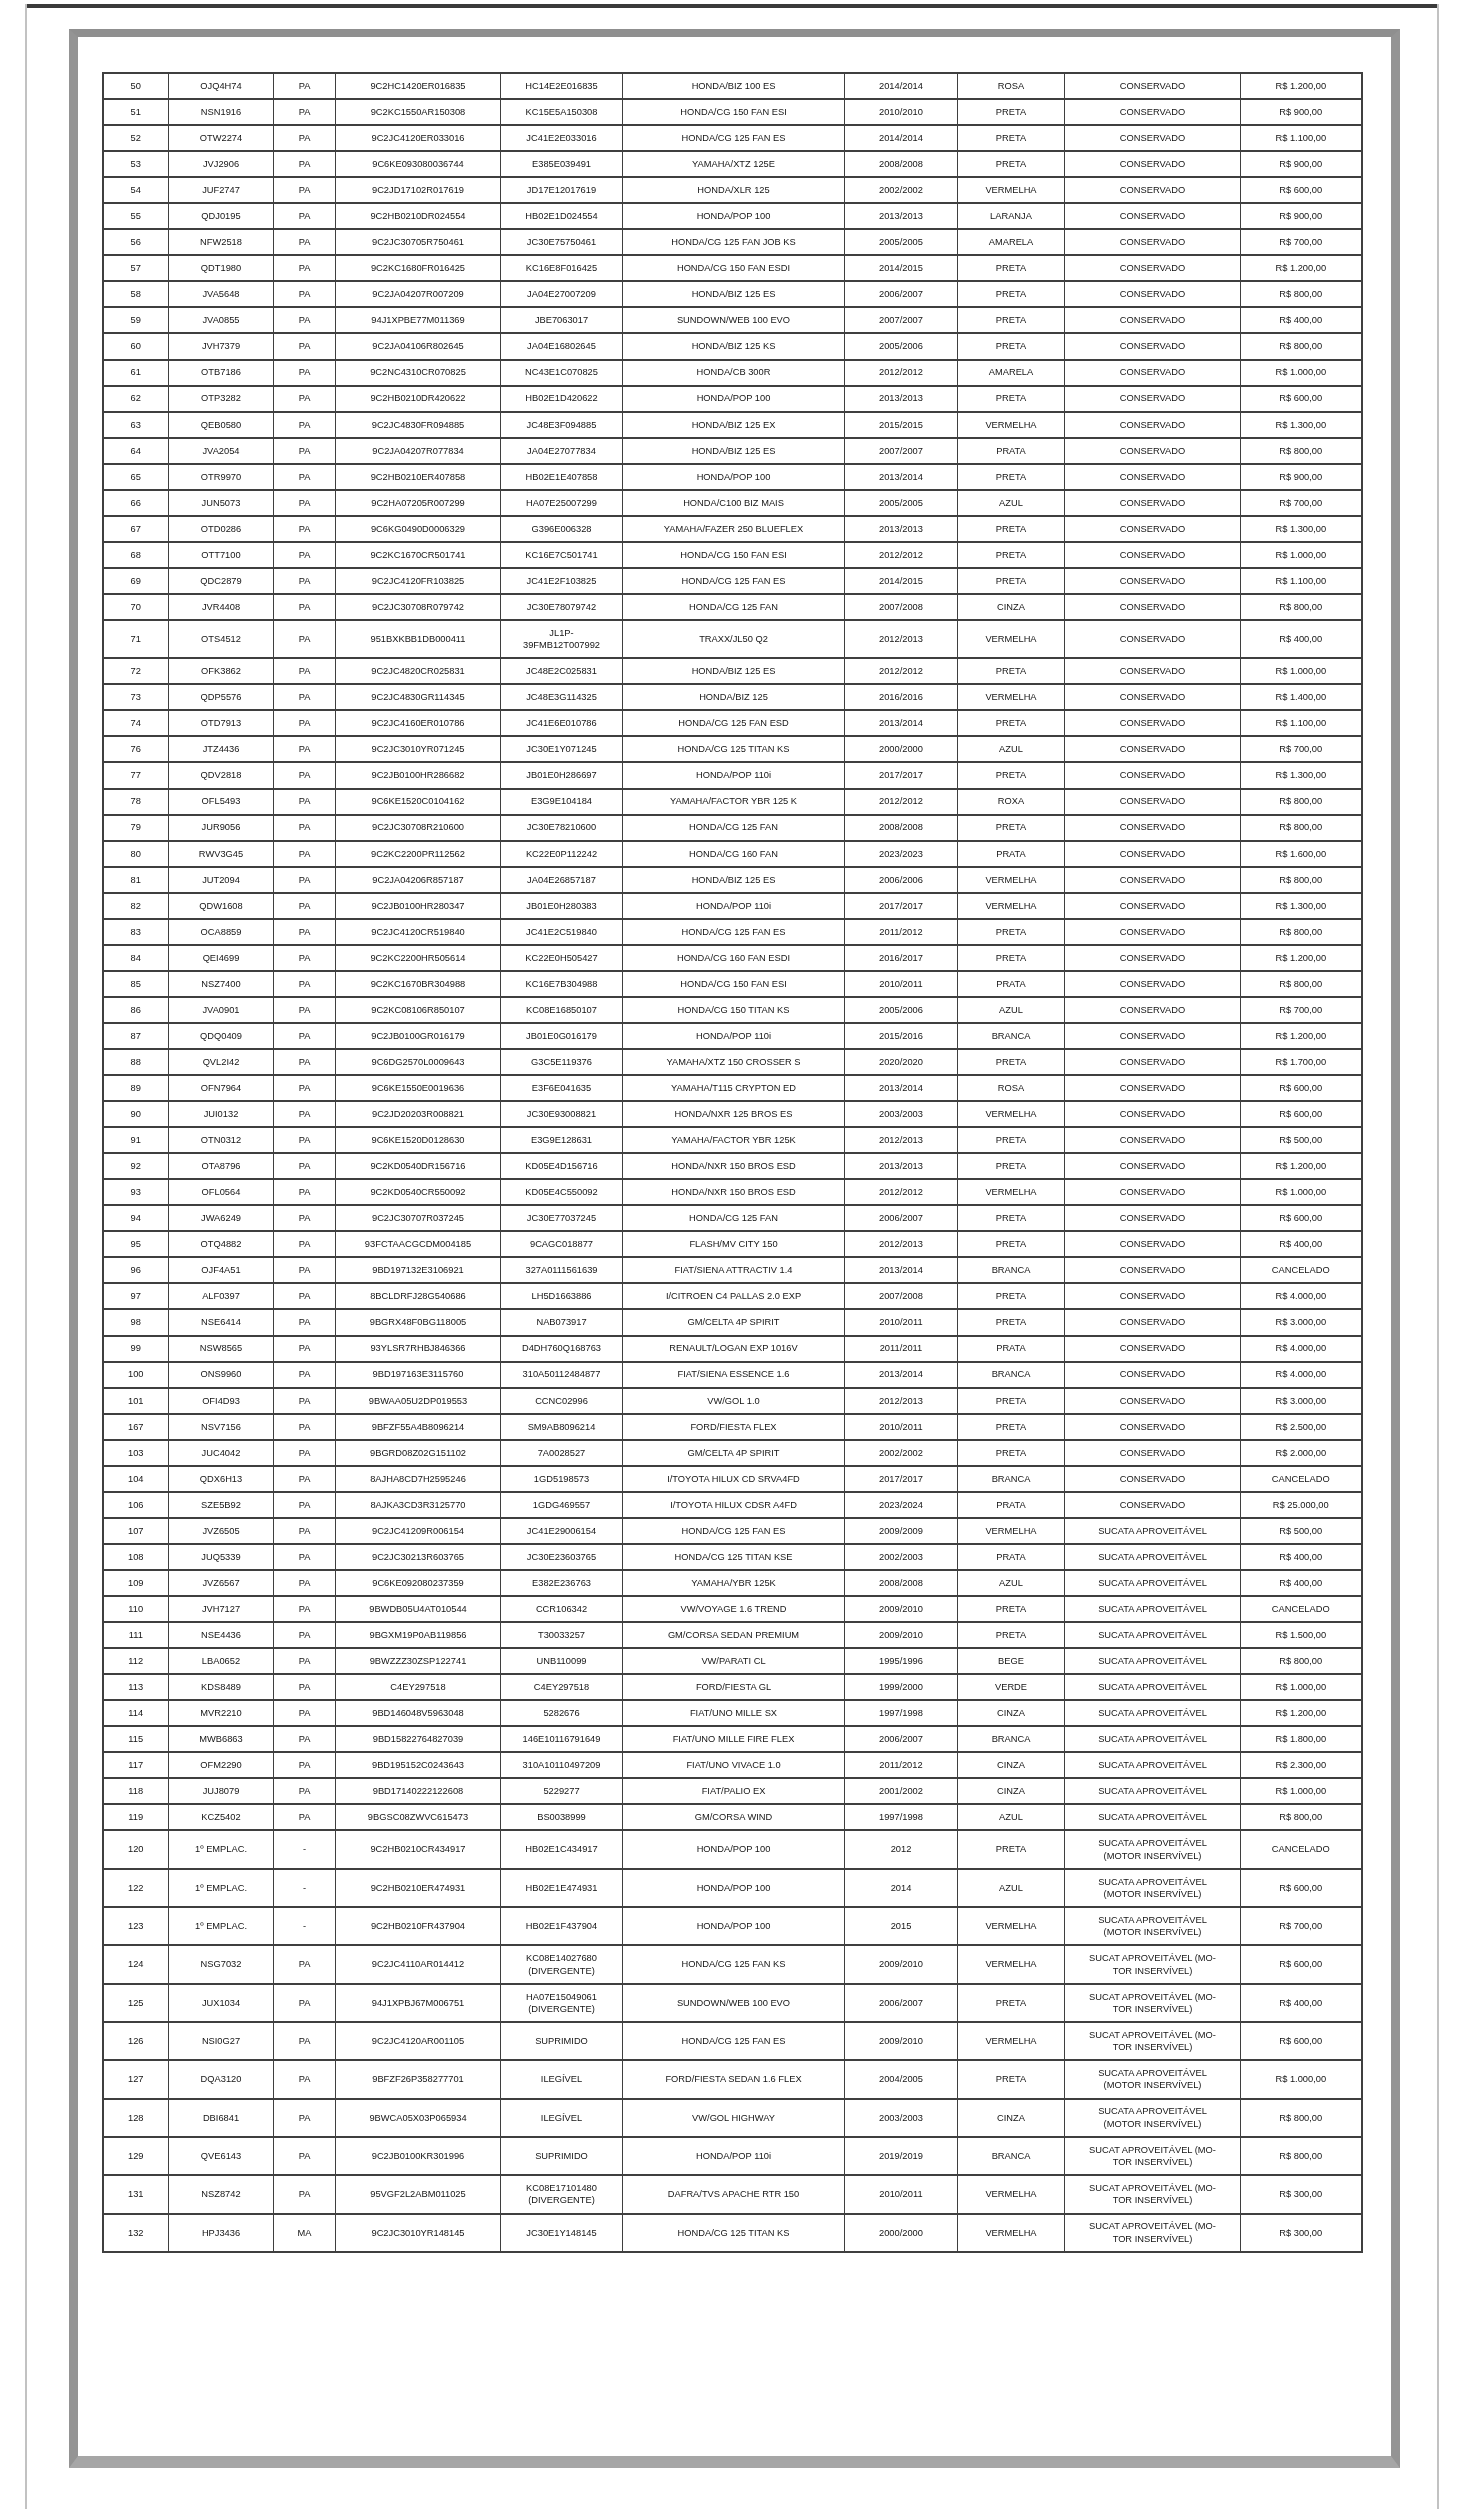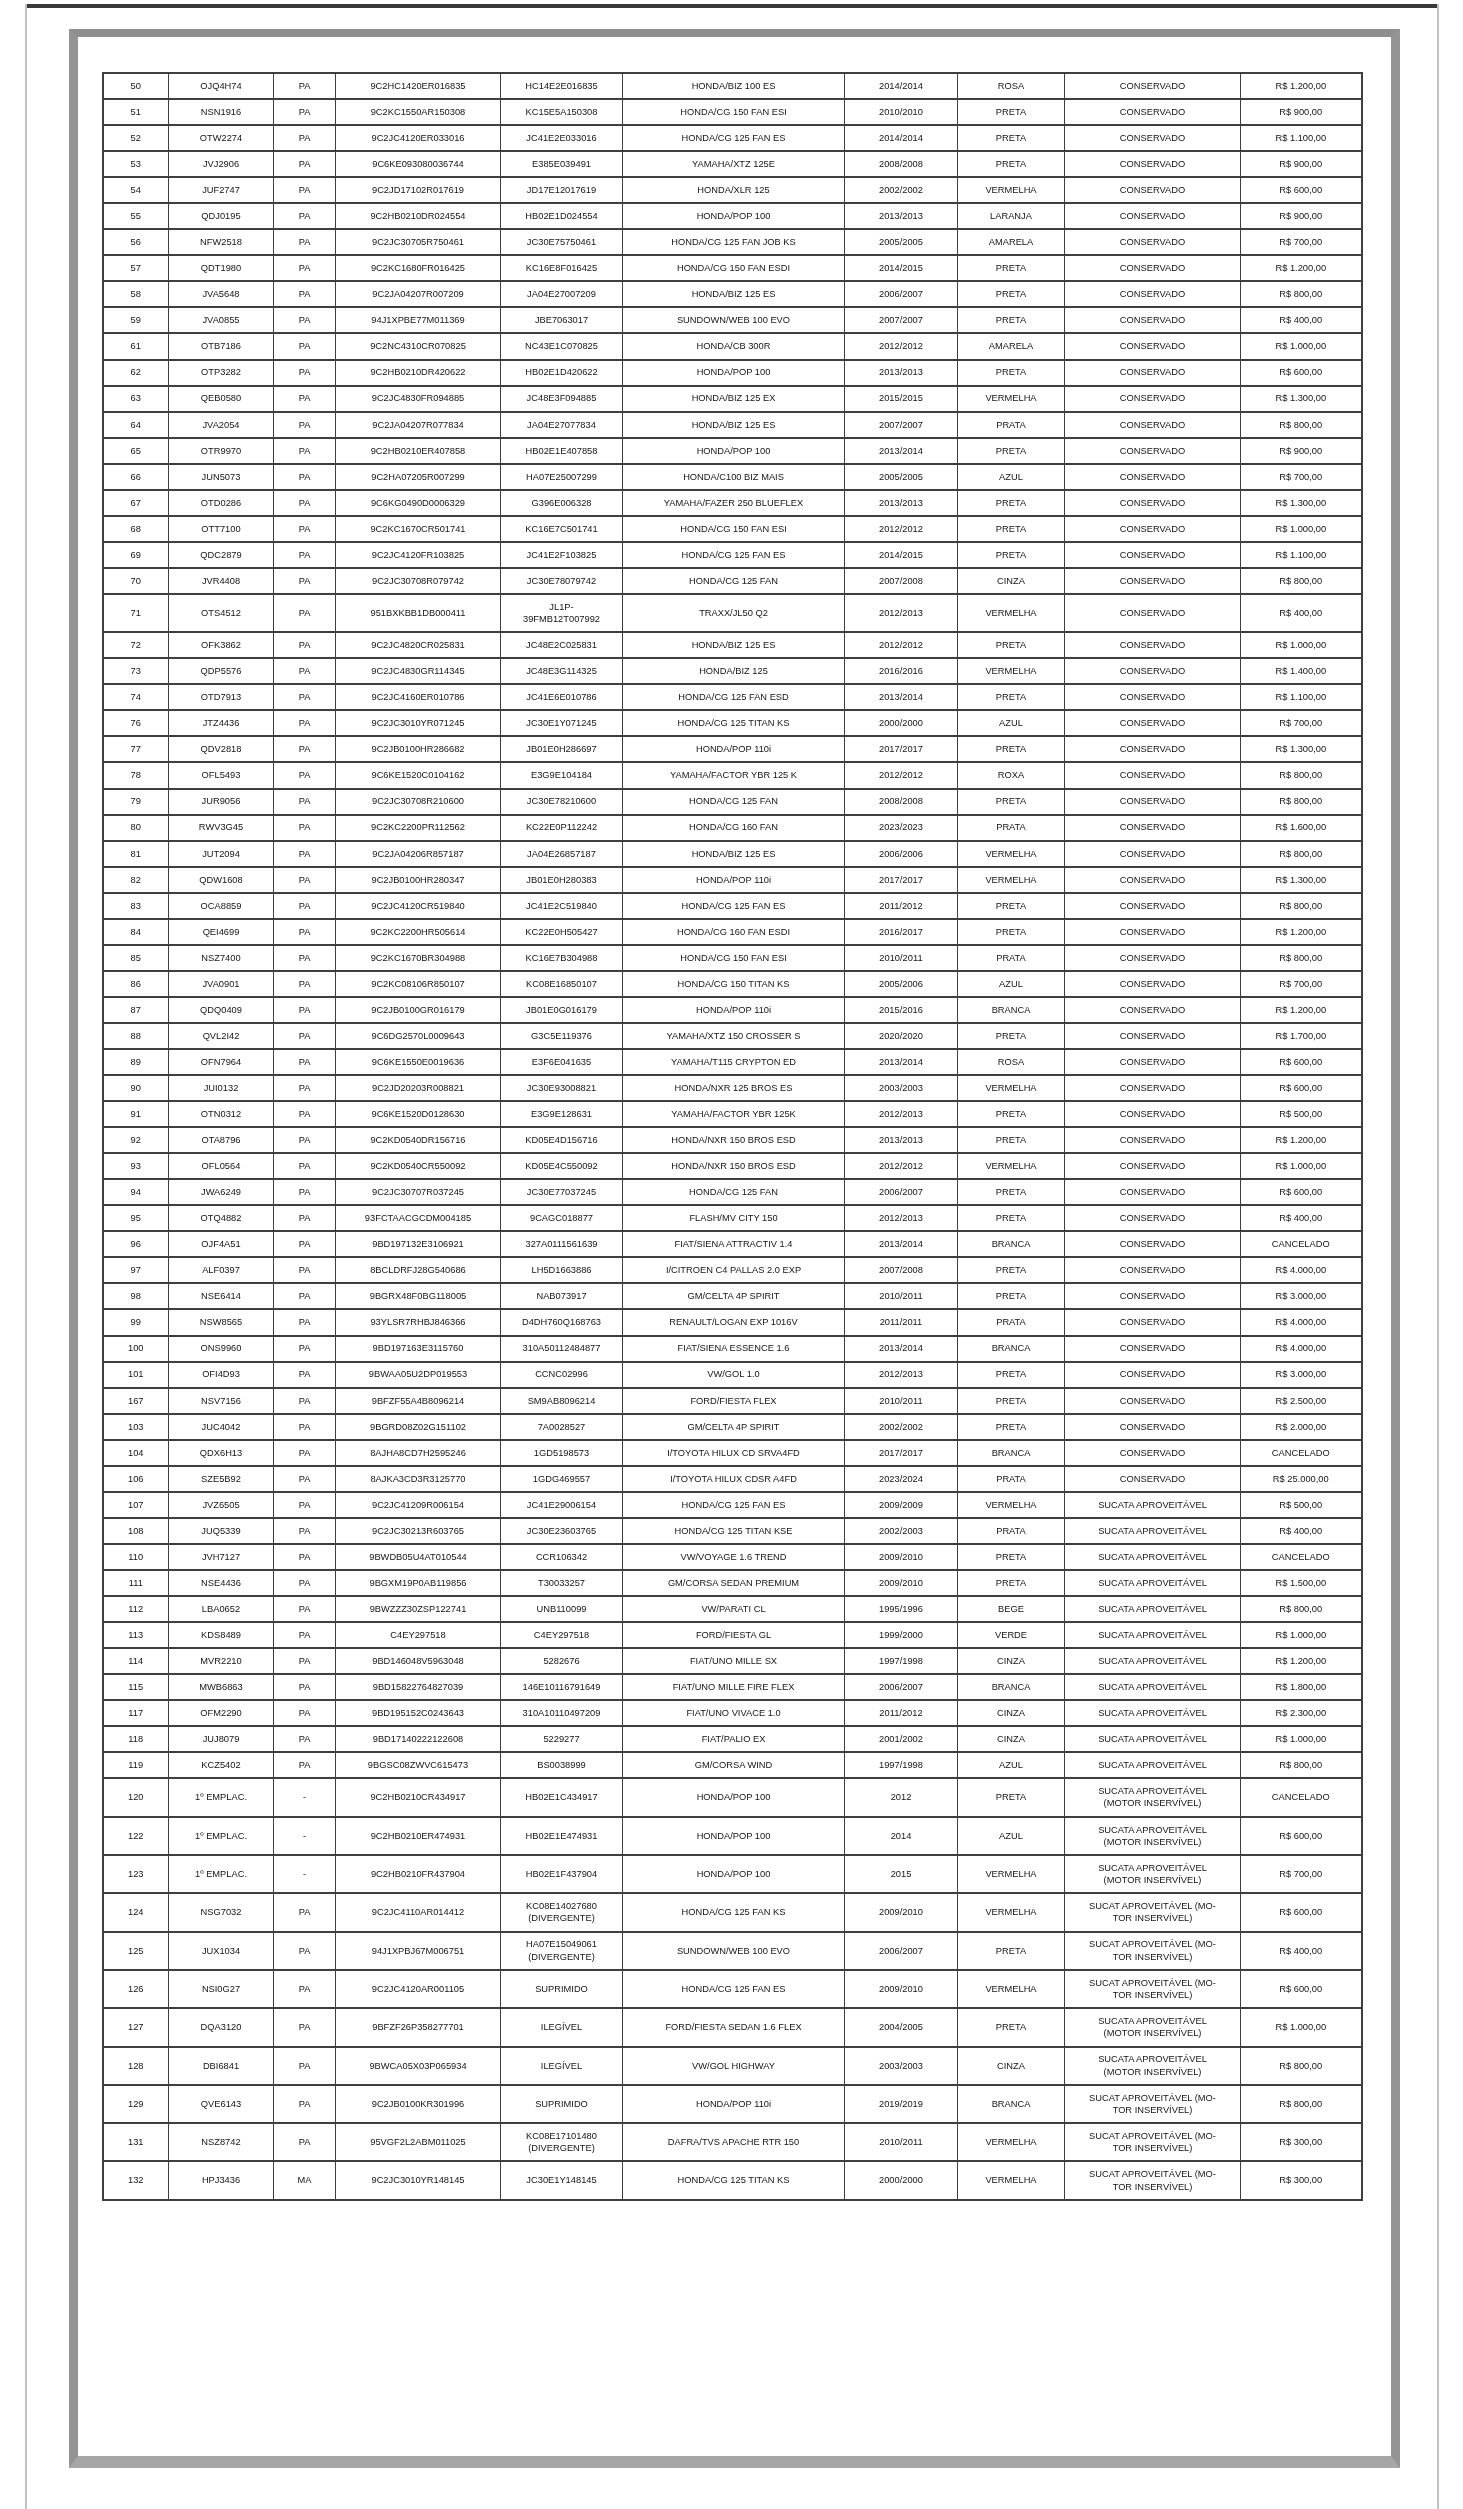--- a/index.html
+++ b/index.html
@@ -215,20 +215,32 @@
     <td>PA</td>
     <td>94J1XPBE77M011369</td>
     <td>JBE7063017</td>
     <td>SUNDOWN/WEB 100 EVO</td>
     <td>2007/2007</td>
     <td>PRETA</td>
     <td>CONSERVADO</td>
     <td>R$ 400,00</td>
   </tr>
 
+  <tr>
+    <td>60</td>
+    <td>JVH7379</td>
+    <td>PA</td>
+    <td>9C2JA04106R802645</td>
+    <td>JA04E16802645</td>
+    <td>HONDA/BIZ 125 KS</td>
+    <td>2005/2006</td>
+    <td>PRETA</td>
+    <td>CONSERVADO</td>
+    <td>R$ 800,00</td>
+  </tr>
 
   <tr>
     <td>61</td>
     <td>OTB7186</td>
     <td>PA</td>
     <td>9C2NC4310CR070825</td>
     <td>NC43E1C070825</td>
     <td>HONDA/CB 300R</td>
     <td>2012/2012</td>
     <td>AMARELA</td>
@@ -817,20 +829,32 @@
     <td>PA</td>
     <td>9C2JC30213R603765</td>
     <td>JC30E23603765</td>
     <td>HONDA/CG 125 TITAN KSE</td>
     <td>2002/2003</td>
     <td>PRATA</td>
     <td>SUCATA APROVEITÁVEL</td>
     <td>R$ 400,00</td>
   </tr>
 
+  <tr>
+    <td>109</td>
+    <td>JVZ6567</td>
+    <td>PA</td>
+    <td>9C6KE092080237359</td>
+    <td>E382E236763</td>
+    <td>YAMAHA/YBR 125K</td>
+    <td>2008/2008</td>
+    <td>AZUL</td>
+    <td>SUCATA APROVEITÁVEL</td>
+    <td>R$ 400,00</td>
+  </tr>
 
   <tr>
     <td>110</td>
     <td>JVH7127</td>
     <td>PA</td>
     <td>9BWDB05U4AT010544</td>
     <td>CCR106342</td>
     <td>VW/VOYAGE 1.6 TREND</td>
     <td>2009/2010</td>
     <td>PRETA</td>

